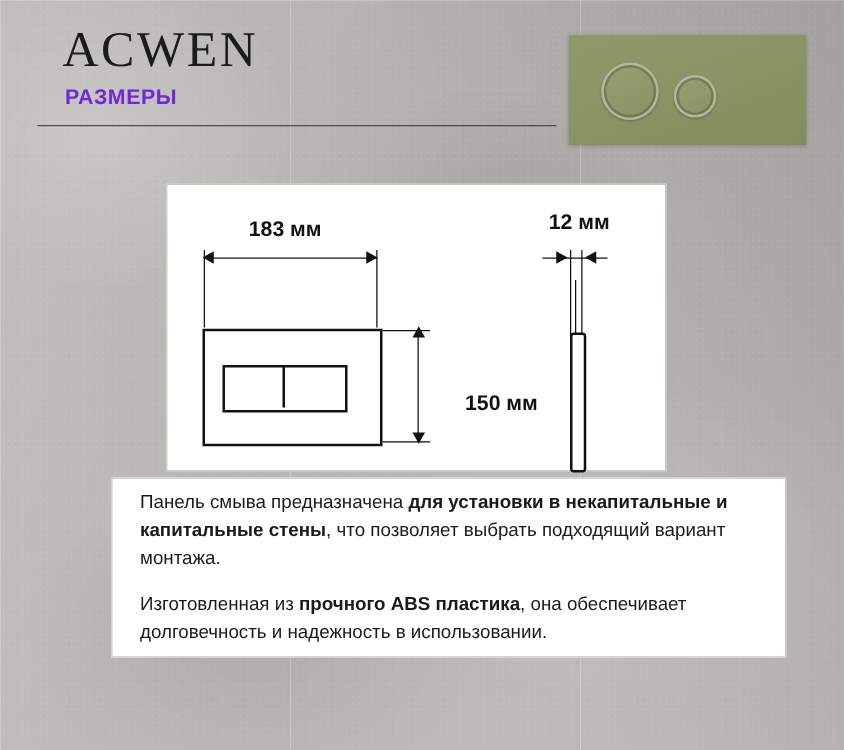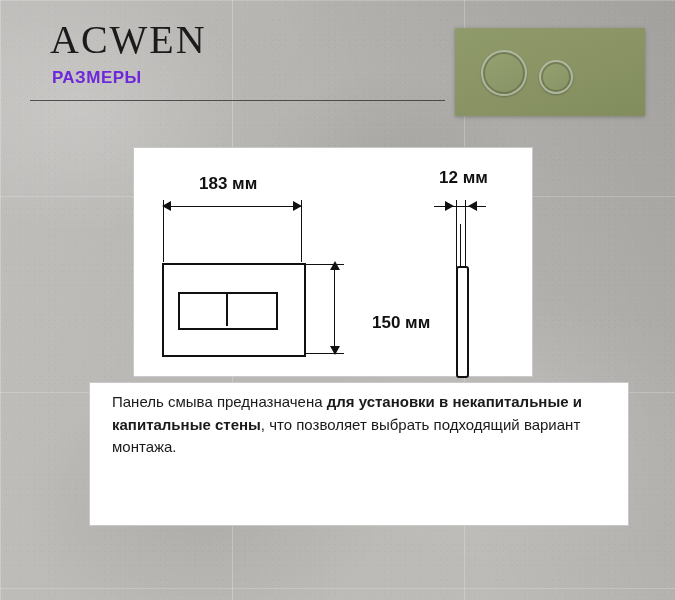--- a/index.html
+++ b/index.html
@@ -182,15 +182,18 @@
     <div class="side">
       <div class="line"></div>
       <div class="body"></div>
     </div>
   </div>
 
   <div class="text-card">
     <p>
       <span>Панель смыва предназначена </span><b>для установки в некапитальные и капитальные стены</b><span>, что позволяет выбрать подходящий вариант монтажа.</span>
     </p>
+    <p>
+      <span>Изготовленная из </span><b>прочного ABS пластика</b><span>, она обеспечивает долговечность и надежность в использовании.</span>
+    </p>
   </div>
 
 </div>
 
 </body></html>

